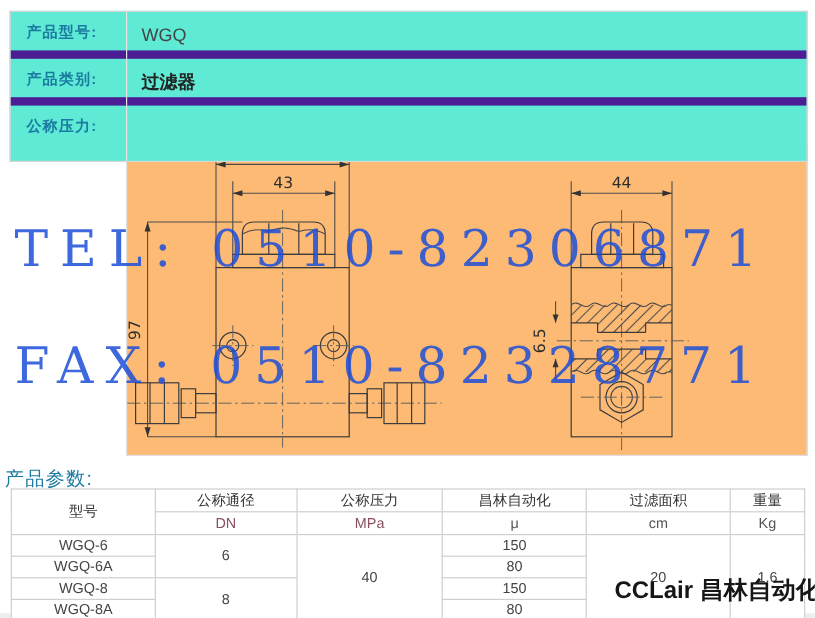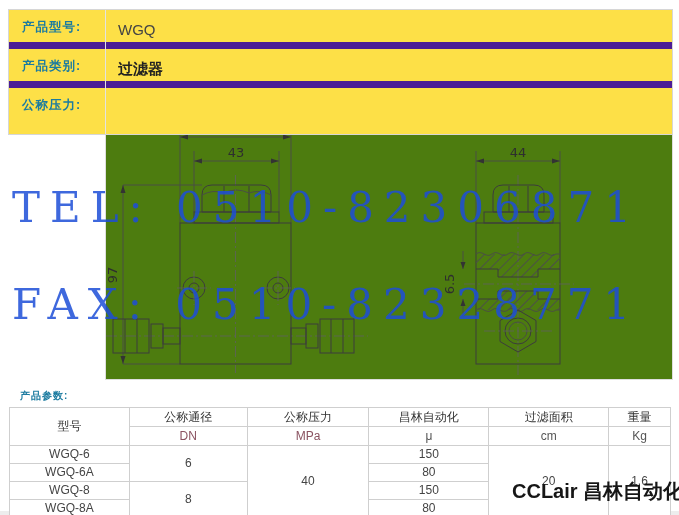--- a/index.html
+++ b/index.html
@@ -7,62 +7,62 @@
     width:679px;height:515px;position:relative;overflow:hidden;
     background:#ffffff;
     font-family:"Liberation Sans","DejaVu Sans",sans-serif;
     -webkit-font-smoothing:antialiased;
   }
   .page{position:absolute;inset:0;}
 
   
   .spec{
     position:absolute;top:9px;left:8px;width:663px;
-    border:1px solid #d6d6d6;background:#fde047;z-index:2;
+    border:1px solid #d6d6d6;background:#5eead4;z-index:2;
   }
   .spec-row{display:grid;grid-template-columns:97px 1fr;}
   .spec-row + .spec-row{border-top:7px solid #4c1d95;}
   .spec-label{
     color:#1b7ba0;font-weight:bold;font-size:12.5px;
     padding:9px 0 0 13px;border-right:1px solid #e3e3e3;
     letter-spacing:1px;
   }
   .spec-value{font-size:15px;color:#444;padding:9px 14px 9px 12px;line-height:21px;}
   .row-model{height:32px;}
   .row-cat{height:32px;}
   .row-cat .spec-value{font-weight:bold;color:#222;}
   .row-desc{min-height:46px;}
   .row-desc .spec-value{padding-top:7px;color:#333;}
 
   
   .drawing-frame{
     position:absolute;left:105px;top:122px;width:566px;height:256px;
-    border:1px solid #dedede;background:#4d7c0f;z-index:1;
+    border:1px solid #dedede;background:#fdba74;z-index:1;
   }
   .drawing-frame svg{display:block;}
   .dline{stroke:#3c3c3c;stroke-width:1;fill:none;}
   .dthin{stroke:#4a4a4a;stroke-width:0.9;fill:none;}
   .cline{stroke:#606060;stroke-width:0.8;fill:none;stroke-dasharray:11 3 2 3;}
   .arrow{fill:#333;stroke:none;}
   .dimtext{font-family:"DejaVu Sans",sans-serif;font-size:13px;fill:#2e2e2e;}
 
   
   .wm{
     position:absolute;left:12px;width:660px;z-index:3;
     font-family:"DejaVu Serif","Liberation Serif",serif;
     font-size:42px;color:#1d4ed8;opacity:0.85;
     letter-spacing:10px;white-space:nowrap;pointer-events:none;
   }
   .wm-tel{top:183px;}
   .wm-fax{top:280px;}
 
   
   .params-label{
-    position:absolute;left:20px;top:389px;z-index:2;
-    color:#1b7ba0;font-weight:bold;font-size:10px;letter-spacing:1px;
+    position:absolute;left:4px;top:389px;z-index:2;
+    color:#1b7ba0;font-weight:normal;font-size:16px;letter-spacing:1px;
   }
   table.params{
     position:absolute;left:9px;top:407px;width:662px;z-index:2;
     border-collapse:collapse;background:#fff;
     font-size:12px;color:#444;
   }
   table.params th,table.params td{
     border:1px solid #cfcfcf;text-align:center;font-weight:normal;
     padding:0;height:17px;line-height:17px;
   }

